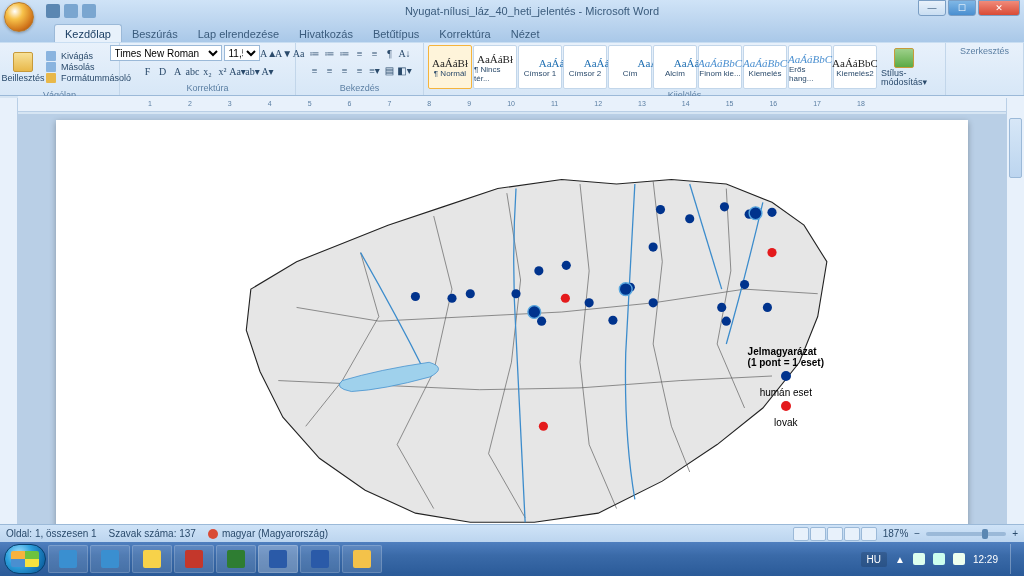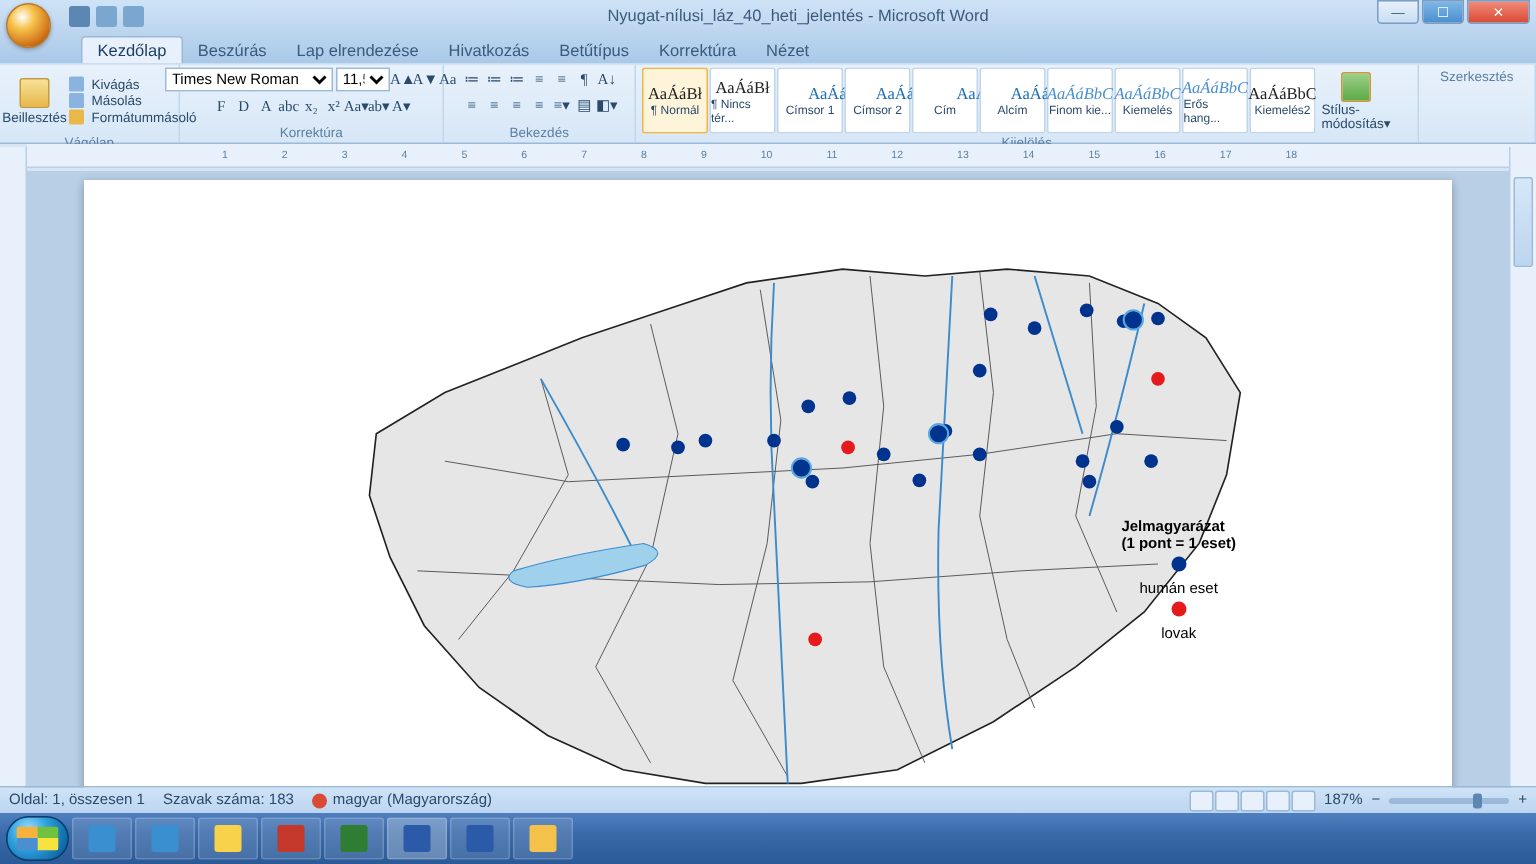--- a/index.html
+++ b/index.html
@@ -348,21 +348,21 @@
     </div>
     <div class="cursor-mark"></div>
   </div>
 </div>
 <div class="vscroll">
     <div class="thumb"></div>
   </div>
 
 <div class="status">
   <span>Oldal: 1, összesen 1</span>
-  <span>Szavak száma: 183</span>
+  <span>Szavak száma: 137</span>
   <span style="display:flex;align-items:center;gap:4px">
       <span style="width:10px;height:10px;background:#d94b36;border-radius:50%"></span>
       <span>magyar (Magyarország)</span>
     </span>
   <div class="right">
     <div class="view-btns">
       <div class="vb"></div>
       <div class="vb"></div>
       <div class="vb"></div>
       <div class="vb"></div>
@@ -398,13 +398,22 @@
       <div class="tb-btn active">
         <div class="aic" style="background:#2a5aa8"></div>
       </div>
       <div class="tb-btn">
         <div class="aic" style="background:#2a5aa8"></div>
       </div>
       <div class="tb-btn">
         <div class="aic" style="background:#f4c24a"></div>
       </div>
     </div>
+  <div class="tray">
+    <span class="pill">HU</span>
+    <span>▲</span>
+    <span class="tic"></span>
+    <span class="tic" style="background:#cfe"></span>
+    <span class="tic" style="background:#efe"></span>
+    <span>12:29</span>
+    <div class="show-dt"></div>
+  </div>
 </div>
 
 </body></html>

